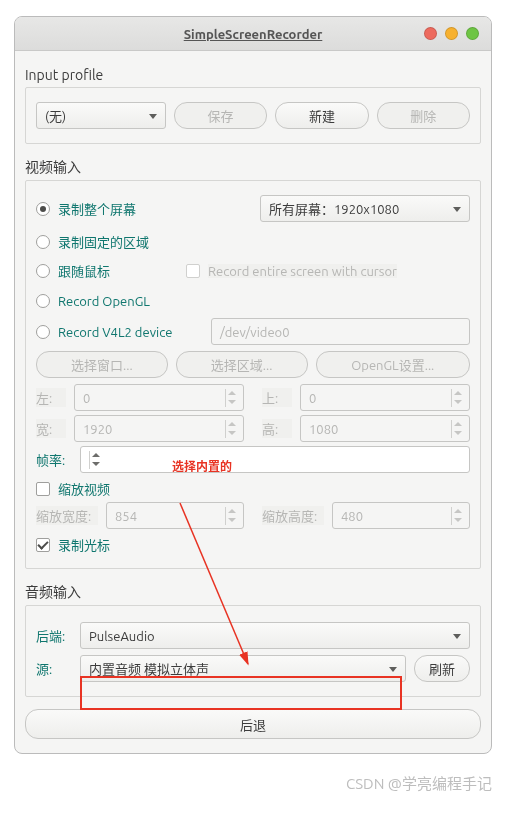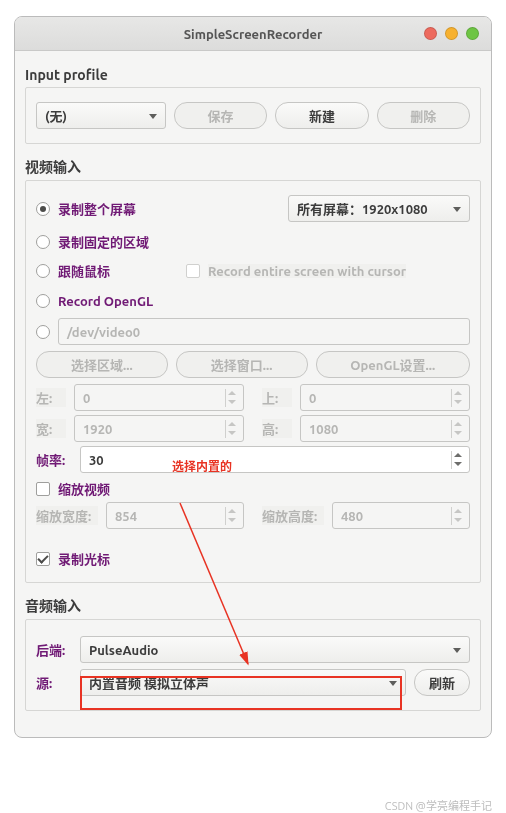--- a/index.html
+++ b/index.html
@@ -28,37 +28,37 @@
   background: linear-gradient(#e7e7e6, #dcdcdb);
   display: flex;
   align-items: center;
   justify-content: center;
   position: relative;
   border-bottom: 1px solid #c9c9c8;
 }
 .titlebar .title {
   font-weight: bold;
   color: #555;
+  text-decoration: underline;
 }
 .win-controls {
   position: absolute;
   right: 12px;
   display: flex;
   gap: 8px;
 }
 .win-controls .dot {
   width: 13px; height: 13px; border-radius: 50%;
   border: 1px solid rgba(0,0,0,0.15);
 }
 .dot.min { background: #f7b12f; }
 .dot.max { background: #6ec544; }
 .dot.close { background: #ed6a5e; }
 .content {
   padding: 10px 10px 0 10px;
-  font-weight: bold;
 }
 .section-label {
   font-size: 14px;
   color: #3c3c3c;
   margin: 6px 0 4px 0;
 }
 .frame {
   border: 1px solid #d6d6d4;
   border-radius: 2px;
   background: #f5f5f4;
@@ -128,21 +128,21 @@
   width: 14px; height: 14px; border: 1px solid #9f9f9d; border-radius: 2px;
   background: #fff; display: inline-flex; align-items: center; justify-content: center;
   flex-shrink: 0; position: relative;
 }
 .checkbox.checked::after {
   content: ""; position: absolute; left: 3px; top: 0px;
   width: 4px; height: 8px; border: solid #4c4c4a;
   border-width: 0 2px 2px 0; transform: rotate(45deg);
 }
 .checkbox.disabled { border-color: #d0d0ce; }
-.label { color: #701a75; }
+.label { color: #0f766e; }
 .label.disabled { color: #b6b6b4; }
 .footer-row {
   display: flex;
   gap: 10px;
   padding: 0 10px;
 }
 .footer-row .btn { flex: 1; height: 30px; }
 .annotation {
   position: absolute;
   color: #e83323;
@@ -152,22 +152,22 @@
 }
 .arrow-svg { position: absolute; pointer-events: none; }
 .red-box {
   position: absolute;
   border: 2px solid #e83323;
   pointer-events: none;
 }
 .watermark {
   position: absolute;
   right: 14px;
-  bottom: 0;
-  font-size: 11px;
+  bottom: 20px;
+  font-size: 15px;
   color: #bdbdbd;
 }
 </style>
 </head>
 <body>
 
 <div class="window">
   <div class="titlebar">
     <span class="title">SimpleScreenRecorder</span>
     <div class="win-controls">
@@ -189,45 +189,46 @@
         <div class="btn" style="flex:1">新建</div>
         <div class="btn disabled" style="flex:1">删除</div>
       </div>
     </div>
 
     <div class="section-label">视频输入</div>
     <div class="frame">
       <div class="row">
         <span class="radio checked"></span>
         <span class="label" style="flex:1">录制整个屏幕</span>
-        <div class="select" style="width:182px">
+        <div class="select" style="width:210px">
             <span>所有屏幕：1920x1080</span>
           </div>
       </div>
       <div class="row" style="margin-top:10px">
         <span class="radio"></span>
         <span class="label">录制固定的区域</span>
       </div>
       <div class="row" style="margin-top:10px">
         <span class="radio"></span>
         <span class="label" style="width:120px">跟随鼠标</span>
         <span class="checkbox disabled"></span>
         <span class="label disabled">Record entire screen with cursor</span>
       </div>
       <div class="row" style="margin-top:14px">
         <span class="radio"></span>
         <span class="label">Record OpenGL</span>
       </div>
       <div class="row" style="margin-top:10px">
         <span class="radio"></span>
+        <span class="label" style="width:145px">Record V4L2 device</span>
         <div class="text-input disabled" style="flex:1">/dev/video0</div>
       </div>
       <div class="row" style="margin-top:6px">
+        <div class="btn disabled" style="flex:1">选择窗口...</div>
         <div class="btn disabled" style="flex:1">选择区域...</div>
-        <div class="btn disabled" style="flex:1">选择窗口...</div>
         <div class="btn disabled" style="flex:1.2">OpenGL设置...</div>
       </div>
       <div class="row" style="margin-top:6px">
         <span class="label disabled" style="width:30px">左:</span>
         <div class="spin disabled" style="flex:1">
             <span class="input-val">0</span>
             <div class="spin-btns">
               <div class="up"></div>
               <div class="down"></div>
             </div>
@@ -255,21 +256,20 @@
             <span class="input-val">1080</span>
             <div class="spin-btns">
               <div class="up"></div>
               <div class="down"></div>
             </div>
           </div>
       </div>
       <div class="row">
         <span class="label" style="width:36px">帧率:</span>
         <div class="spin" style="flex:1">
-            <span class="input-val">30</span>
             <div class="spin-btns">
               <div class="up"></div>
               <div class="down"></div>
             </div>
           </div>
       </div>
       <div class="row" style="margin-top:6px">
         <span class="checkbox"></span>
         <span class="label">缩放视频</span>
       </div>
@@ -284,21 +284,21 @@
           </div>
         <span class="label disabled" style="width:62px;margin-left:10px">缩放高度:</span>
         <div class="spin disabled" style="flex:1">
             <span class="input-val">480</span>
             <div class="spin-btns">
               <div class="up"></div>
               <div class="down"></div>
             </div>
           </div>
       </div>
-      <div class="row" style="margin-top:20px">
+      <div class="row" style="margin-top:6px">
         <span class="checkbox checked"></span>
         <span class="label">录制光标</span>
       </div>
     </div>
 
     <div class="section-label">音频输入</div>
     <div class="frame">
       <div class="row" style="margin-top:6px">
         <span class="label" style="width:36px">后端:</span>
         <div class="select" style="flex:1">
@@ -309,20 +309,21 @@
         <span class="label" style="width:36px">源:</span>
         <div class="select" style="flex:1">
             <span>内置音频 模拟立体声</span>
           </div>
         <div class="btn" style="width:56px">刷新</div>
       </div>
     </div>
   </div>
 
   <div class="footer-row">
+    <div class="btn">后退</div>
   </div>
 </div>
 
 <div class="annotation" style="left:172px; top:457px;">选择内置的</div>
 <svg class="arrow-svg" style="left:0;top:0;width:506px;height:813px">
   <defs>
     <marker id="ah" markerWidth="10" markerHeight="10" refX="8" refY="3" orient="auto">
       <path d="M0,0 L0,6 L9,3 z" fill="#e83323"></path>
     </marker>
   </defs>

